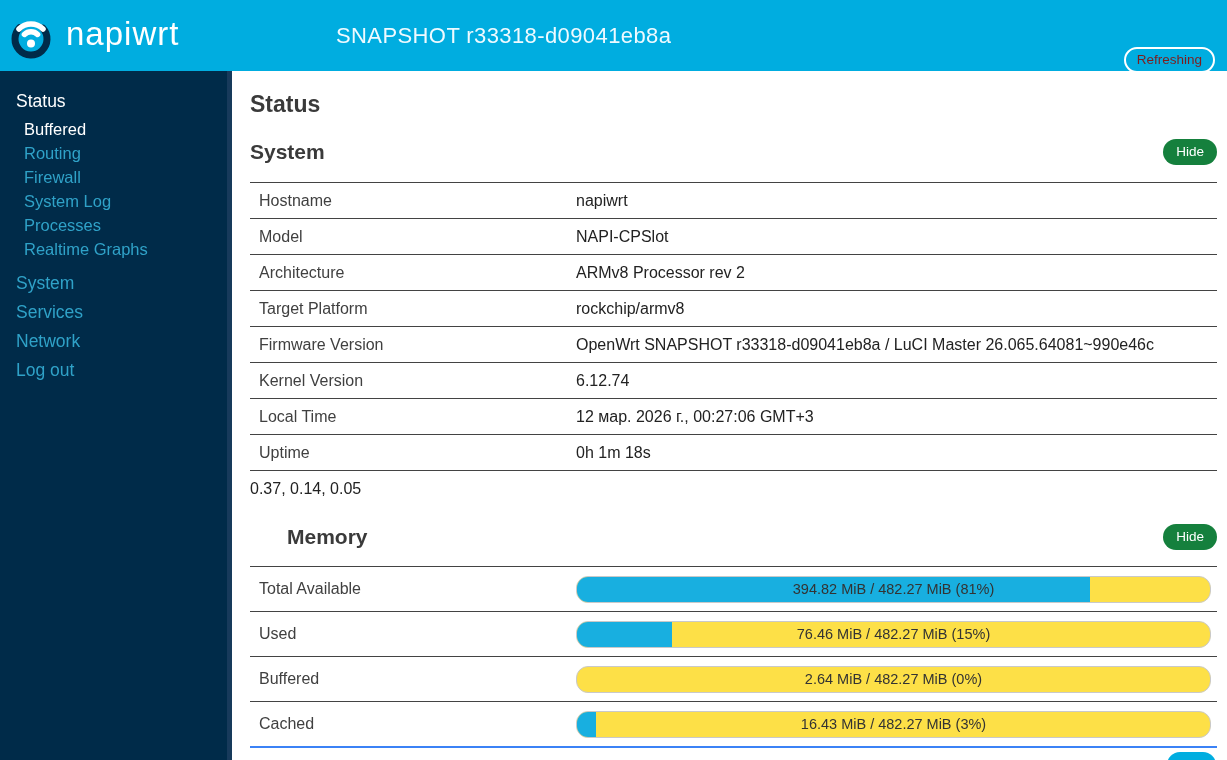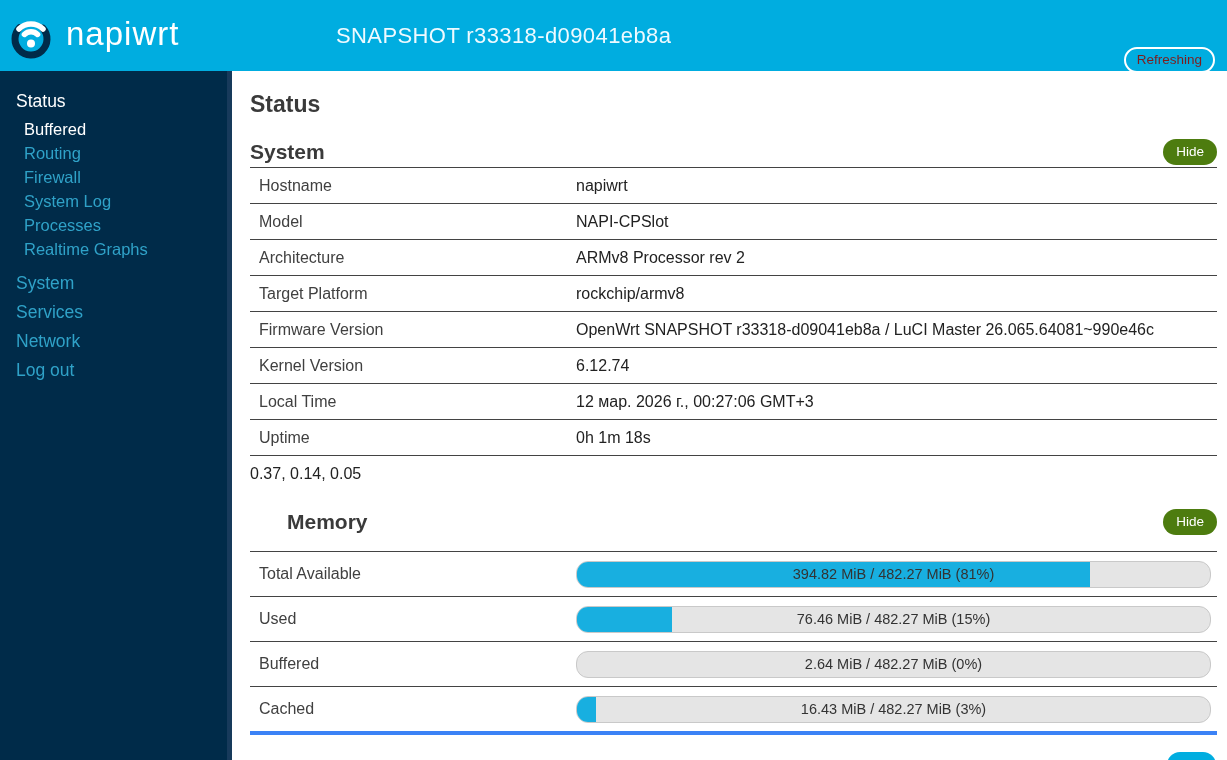--- a/index.html
+++ b/index.html
@@ -62,36 +62,36 @@
   }
   .page-title {
     font-size: 23px; font-weight: 600; color: #3a3a3a; margin: 2px 0 19px 0;
   }
   .sec-head {
     display: flex; justify-content: space-between; align-items: center;
     margin: 10px 0 0 0; height: 30px;
   }
   .sec-title { font-size: 21px; font-weight: 600; color: #3a3a3a; margin: 0; }
   .hide-btn {
-    background: #4d7c0f; color: #ffffff; border: none; border-radius: 13.5px;
+    background: #15803d; color: #ffffff; border: none; border-radius: 13.5px;
     font-size: 13.5px; padding: 5px 13px; font-family: inherit; cursor: pointer;
     line-height: 1.2;
   }
 
-  .kv-table { }
+  .kv-table { margin-top: 15px; }
   .kv-row { display: flex; align-items: center; border-top: 1px solid #434343; min-height: 36px; }
   .kv-label { width: 326px; padding-left: 9px; color: #404040; font-size: 16px; flex: none; }
   .kv-value { color: #222222; font-size: 16px; padding-right: 4px; }
 
-  .mem-table { margin-top: 14px; border-bottom: 4px solid #3b82f6; }
+  .mem-table { margin-top: 14px; border-bottom: 2px solid #3b82f6; }
   .mem-row { display: flex; align-items: center; border-top: 1px solid #434343; min-height: 45px; }
   .bar-wrap { width: 635px; flex: none; }
   .progressbar {
     position: relative; height: 27px; border: 1px solid #c9c9c9; border-radius: 12px;
-    background: #e5e5e5; overflow: hidden;
+    background: #fde047; overflow: hidden;
   }
   .progressbar .fill {
     position: absolute; left: 0; top: 0; bottom: 0; background: #18AFE0;
   }
   .progressbar .txt {
     position: relative; text-align: center; line-height: 25px; font-size: 14.5px; color: #333333;
   }
 
   .partial-hide-btn {
     position: fixed; right: 11px; top: 752px; width: 49px; height: 26px;

